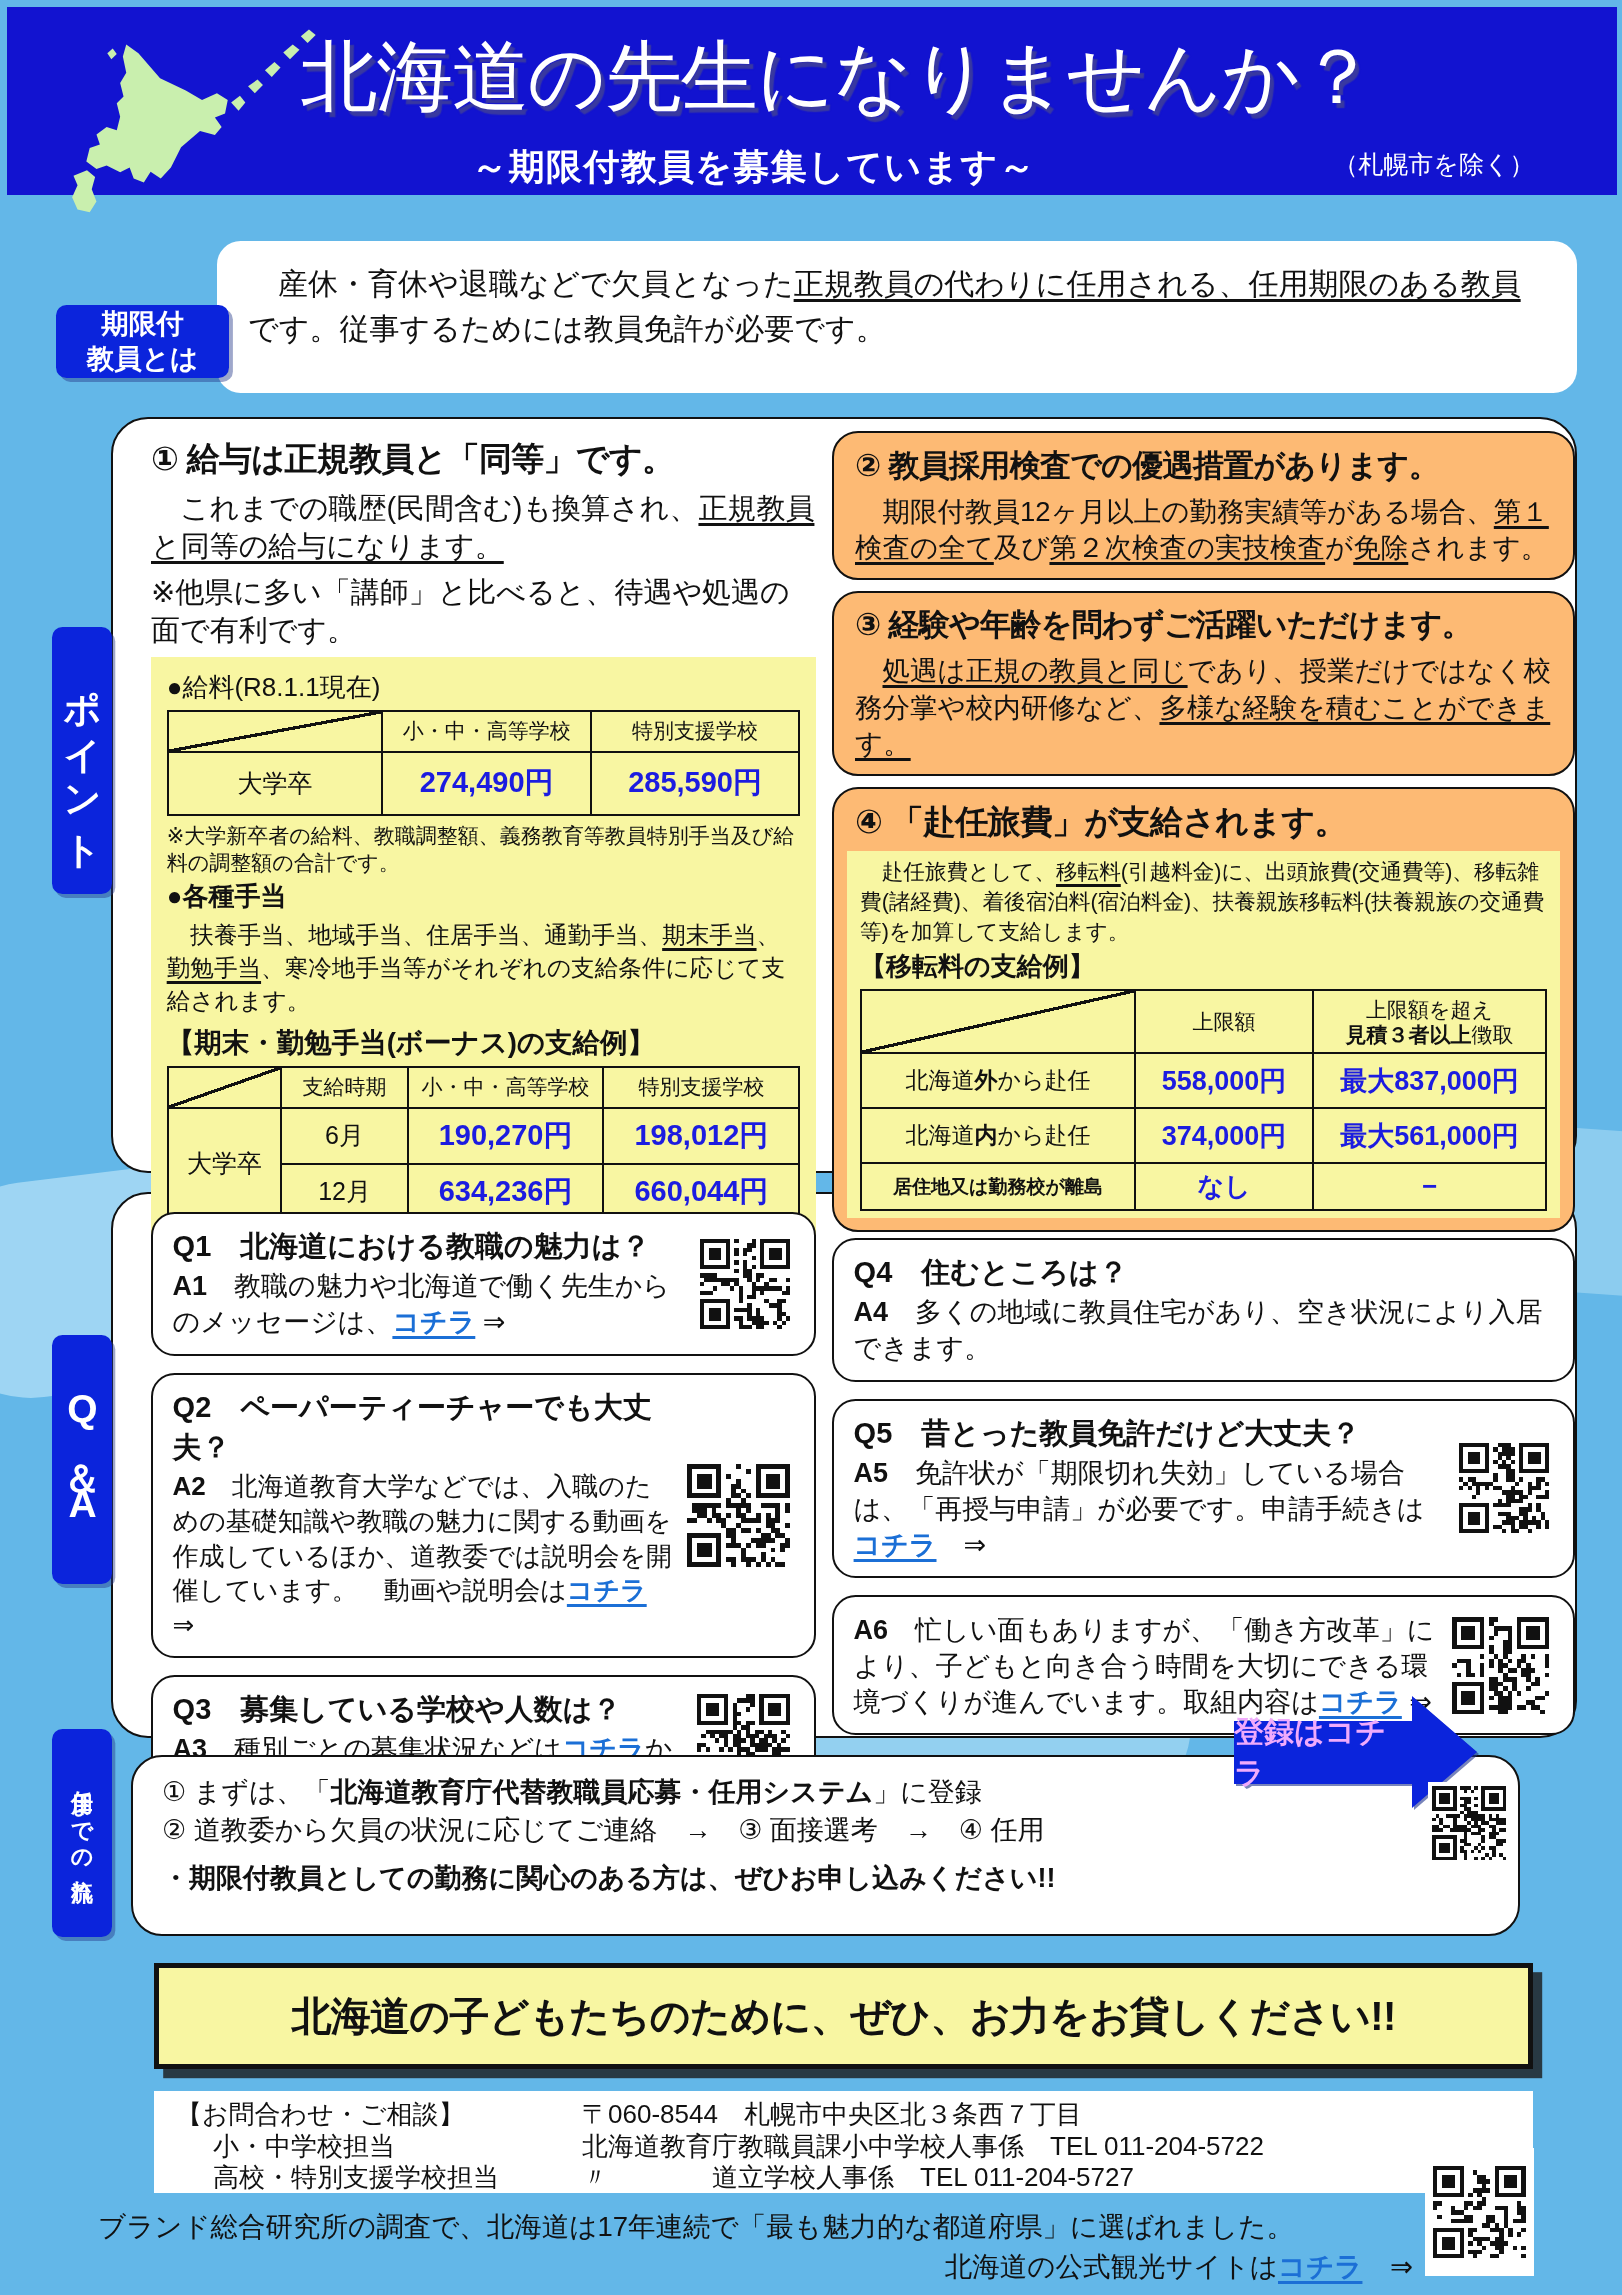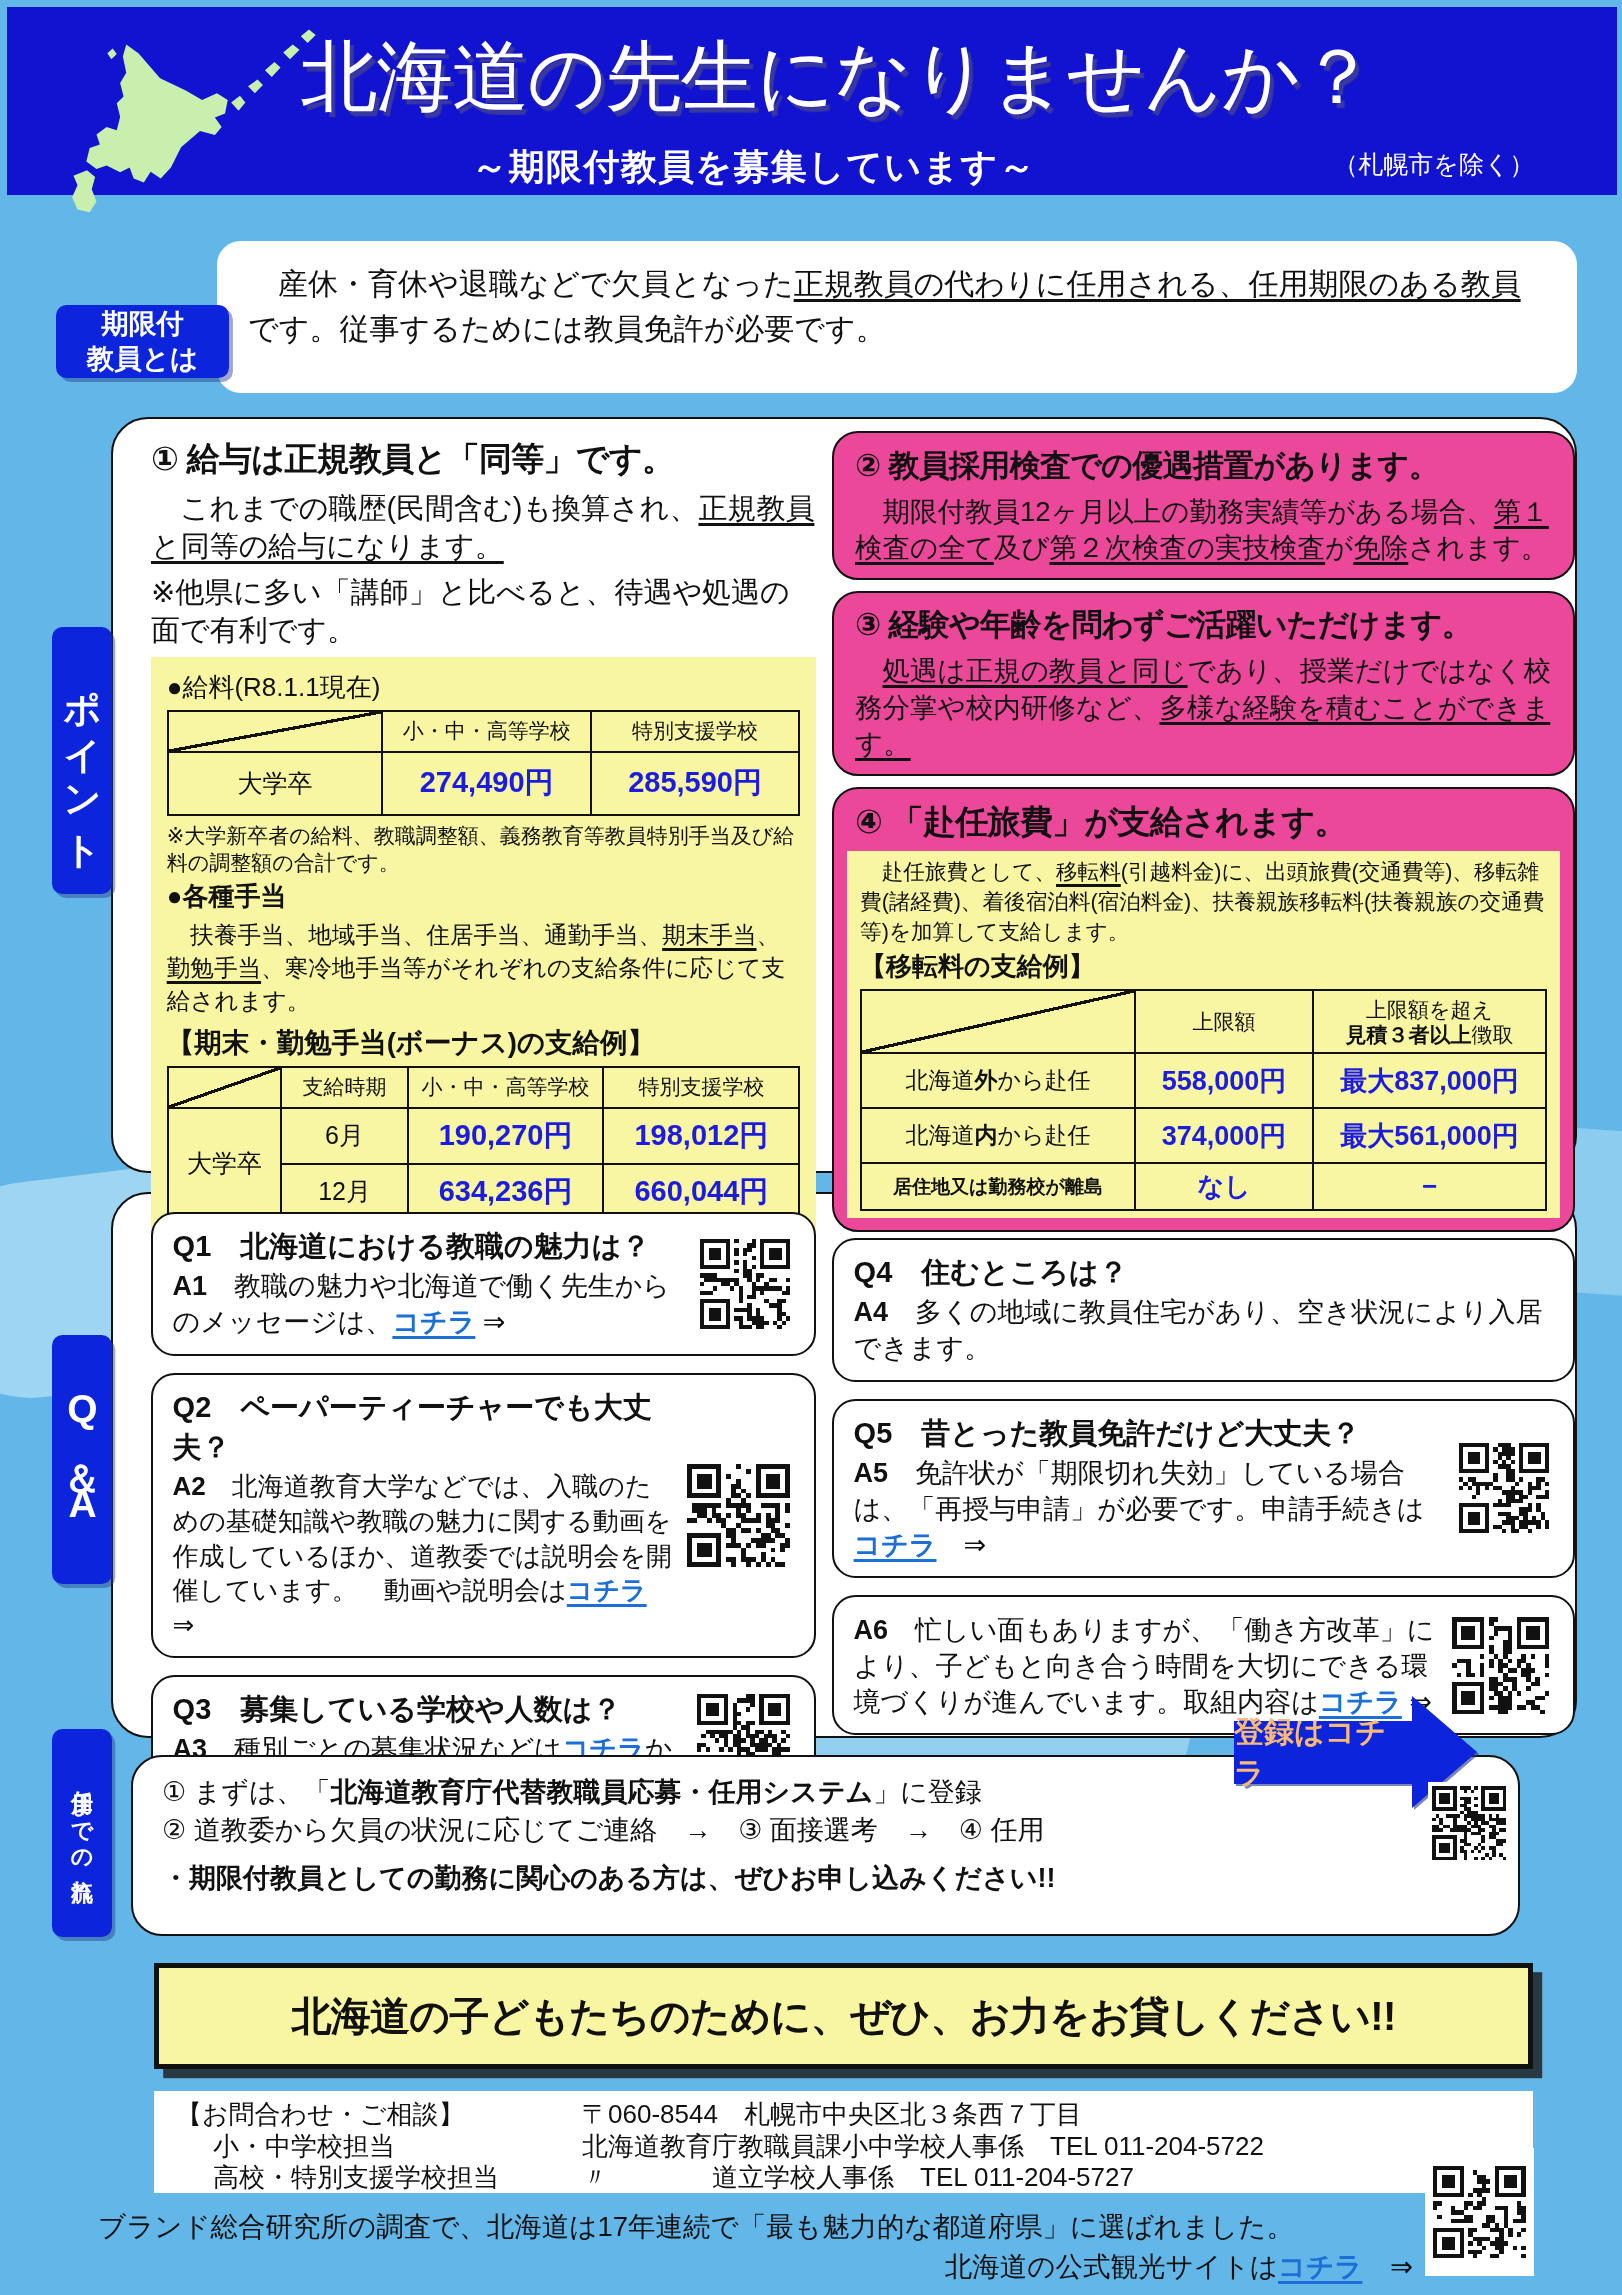--- a/index.html
+++ b/index.html
@@ -51,21 +51,21 @@
   .ytitle.b{font-weight:bold;}
   table{border-collapse:collapse; width:100%; background:var(--highlight-yellow);}
   th,td{border:2.6px solid #111; text-align:center; padding:5.2px 3.9px; font-weight:normal;}
   .diag{background-image:linear-gradient(to bottom right,
          transparent calc(50% - 1.6px), #111 calc(50% - 1.6px),
          #111 calc(50% + 1.6px), transparent calc(50% + 1.6px));}
   .thead{font-size:21px;}
   .rowlab{font-size:25px;}
   .val{color:var(--value-blue); font-weight:bold; font-size:29px;}
   .note{font-size:21px; line-height:1.3; margin-top:6.5px;}
-  .pbox{border:2px solid #111; border-radius:26px; padding:11.8px 21px; background:#ec4899;}
+  .pbox{border:2px solid #111; border-radius:26px; padding:11.8px 21px; background:#fdba74;}
   .pbox .p-para{font-size:27.5px;}
   .ybox-inner{background:var(--highlight-yellow); padding:6.5px 13px; margin:5.2px -7.9px 0 -7.9px;}
   .small-para{font-size:21.6px; line-height:1.38;}
   .mv-title{font-size:26px; font-weight:bold; margin:2.6px 0 5.2px 0;}
   .mv .thead{font-size:21px; line-height:1.2;}
   .mv .rowlab{font-size:23px;}
   .mv .val{font-size:27px;}
   .mv .small{font-size:19px; font-weight:bold;}
   
   .qcol-left{left:151px; top:1212px; width:665px; z-index:2; display:flex; flex-direction:column; gap:17px;}
@@ -79,21 +79,21 @@
   .u{text-decoration:underline; text-decoration-thickness:2.6px; text-underline-offset:5.2px;}
   .b{font-weight:bold;}
   .link{color:var(--link-blue); font-weight:bold; text-decoration:underline;
         text-decoration-thickness:2.6px; text-underline-offset:5.2px; cursor:pointer;}
   
   .flow-box{left:131px; top:1755px; width:1389px; height:181px; background:#fff; border:2.6px solid #111;
             border-radius:31px; padding:15.7px 29px; z-index:2; overflow:hidden;}
   .flow-line{font-size:27px; line-height:1.42;}
   .flow-line.bold{font-weight:bold;}
   .flow-gap{height:9.2px;}
-  .arrow-label{left:1234px; top:1721px; width:179px; height:63px; background:var(--tab-blue); color:#fdba74;
+  .arrow-label{left:1234px; top:1721px; width:179px; height:63px; background:var(--tab-blue); color:#f0abfc;
                display:flex; align-items:center; justify-content:center; font-size:30px; font-weight:bold;
                z-index:4; filter:drop-shadow(2.6px 2.6px 0 rgba(30,50,140,.6));}
   .arrow-head{left:1412px; top:1696px; width:0; height:0; z-index:4;
               border-top:56px solid transparent; border-bottom:56px solid transparent;
               border-left:65px solid var(--tab-blue); filter:drop-shadow(2.6px 2.6px 0 rgba(30,50,140,.6));}
   .arrow-qr{left:1428px; top:1782px; width:82px; height:82px; z-index:4;}
   
   .banner{left:154px; top:1963px; width:1379px; height:106px; background:var(--highlight-yellow);
           border:5.2px solid #111; box-shadow:9.2px 9.2px 0 rgba(25,25,25,.8); z-index:2;
           display:flex; align-items:center; justify-content:center; font-size:40px; font-weight:bold;

